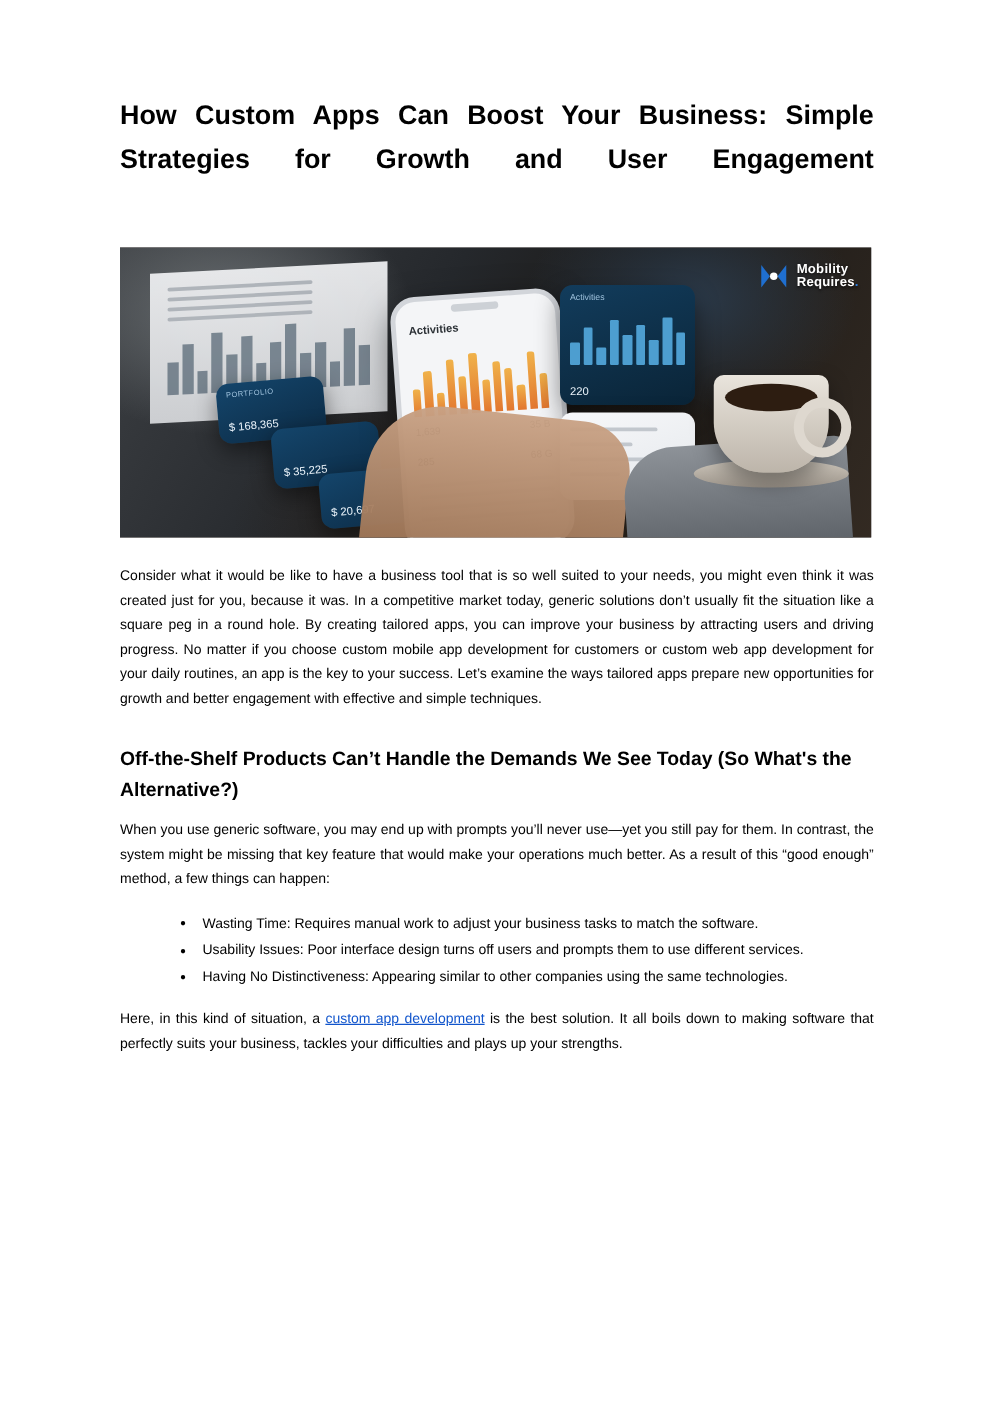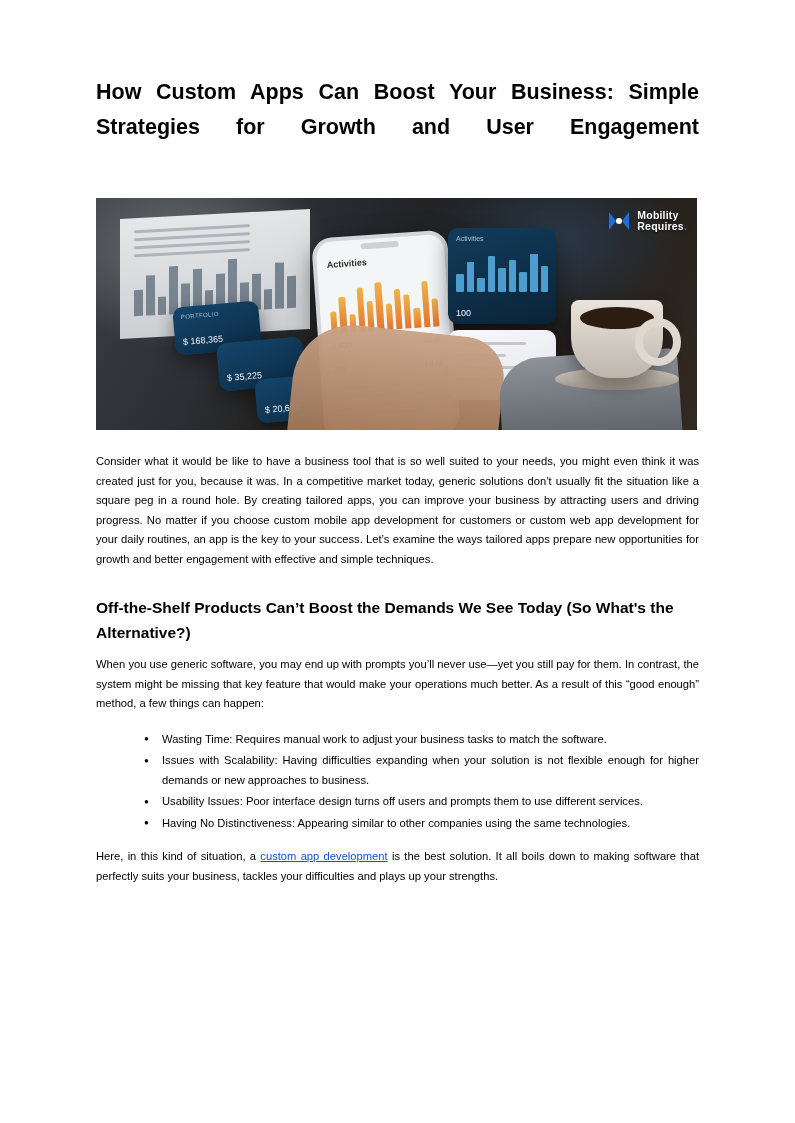--- a/index.html
+++ b/index.html
@@ -429,21 +429,21 @@
         <i style="height:18px"></i>
           <i style="height:30px"></i>
           <i style="height:14px"></i>
         <i style="height:36px"></i>
           <i style="height:24px"></i>
           <i style="height:32px"></i>
         <i style="height:20px"></i>
           <i style="height:38px"></i>
           <i style="height:26px"></i>
       </div>
-      <div class="n">100</div>
+      <div class="n">220</div>
     </div>
 
     <div class="dash-light">
       <span style="top:12px;width:70px"></span>
       <span style="top:24px;width:50px"></span>
       <span style="top:36px;width:84px"></span>
       <span style="top:48px;width:40px"></span>
     </div>
 
     <div class="hand"></div>
@@ -461,26 +461,25 @@
         <span class="l1">Mobility</span>
         <span class="l2">
           <span>Requires</span><span class="dot-accent">.</span>
         </span>
       </span>
     </div>
   </div>
 
   <p class="body">Consider what it would be like to have a business tool that is so well suited to your needs, you might even think it was created just for you, because it was. In a competitive market today, generic solutions don’t usually fit the situation like a square peg in a round hole. By creating tailored apps, you can improve your business by attracting users and driving progress. No matter if you choose custom mobile app development for customers or custom web app development for your daily routines, an app is the key to your success. Let’s examine the ways tailored apps prepare new opportunities for growth and better engagement with effective and simple techniques.</p>
 
-  <h2 class="section">Off-the-Shelf Products Can’t Boost the Demands We See Today (So What's the Alternative?)</h2>
+  <h2 class="section">Off-the-Shelf Products Can’t Handle the Demands We See Today (So What's the Alternative?)</h2>
 
   <p class="body">When you use generic software, you may end up with prompts you’ll never use—yet you still pay for them. In contrast, the system might be missing that key feature that would make your operations much better. As a result of this “good enough” method, a few things can happen:</p>
 
   <ul class="bullets">
     <li>Wasting Time: Requires manual work to adjust your business tasks to match the software.</li>
-    <li>Issues with Scalability: Having difficulties expanding when your solution is not flexible enough for higher demands or new approaches to business.</li>
     <li>Usability Issues: Poor interface design turns off users and prompts them to use different services.</li>
     <li>Having No Distinctiveness: Appearing similar to other companies using the same technologies.</li>
   </ul>
 
   <p class="body"><span>Here, in this kind of situation, a </span><a class="inline-link" href="#">custom app development</a><span> is the best solution. It all boils down to making software that perfectly suits your business, tackles your difficulties and plays up your strengths.</span></p>
 
 </div>
 
 </body></html>

